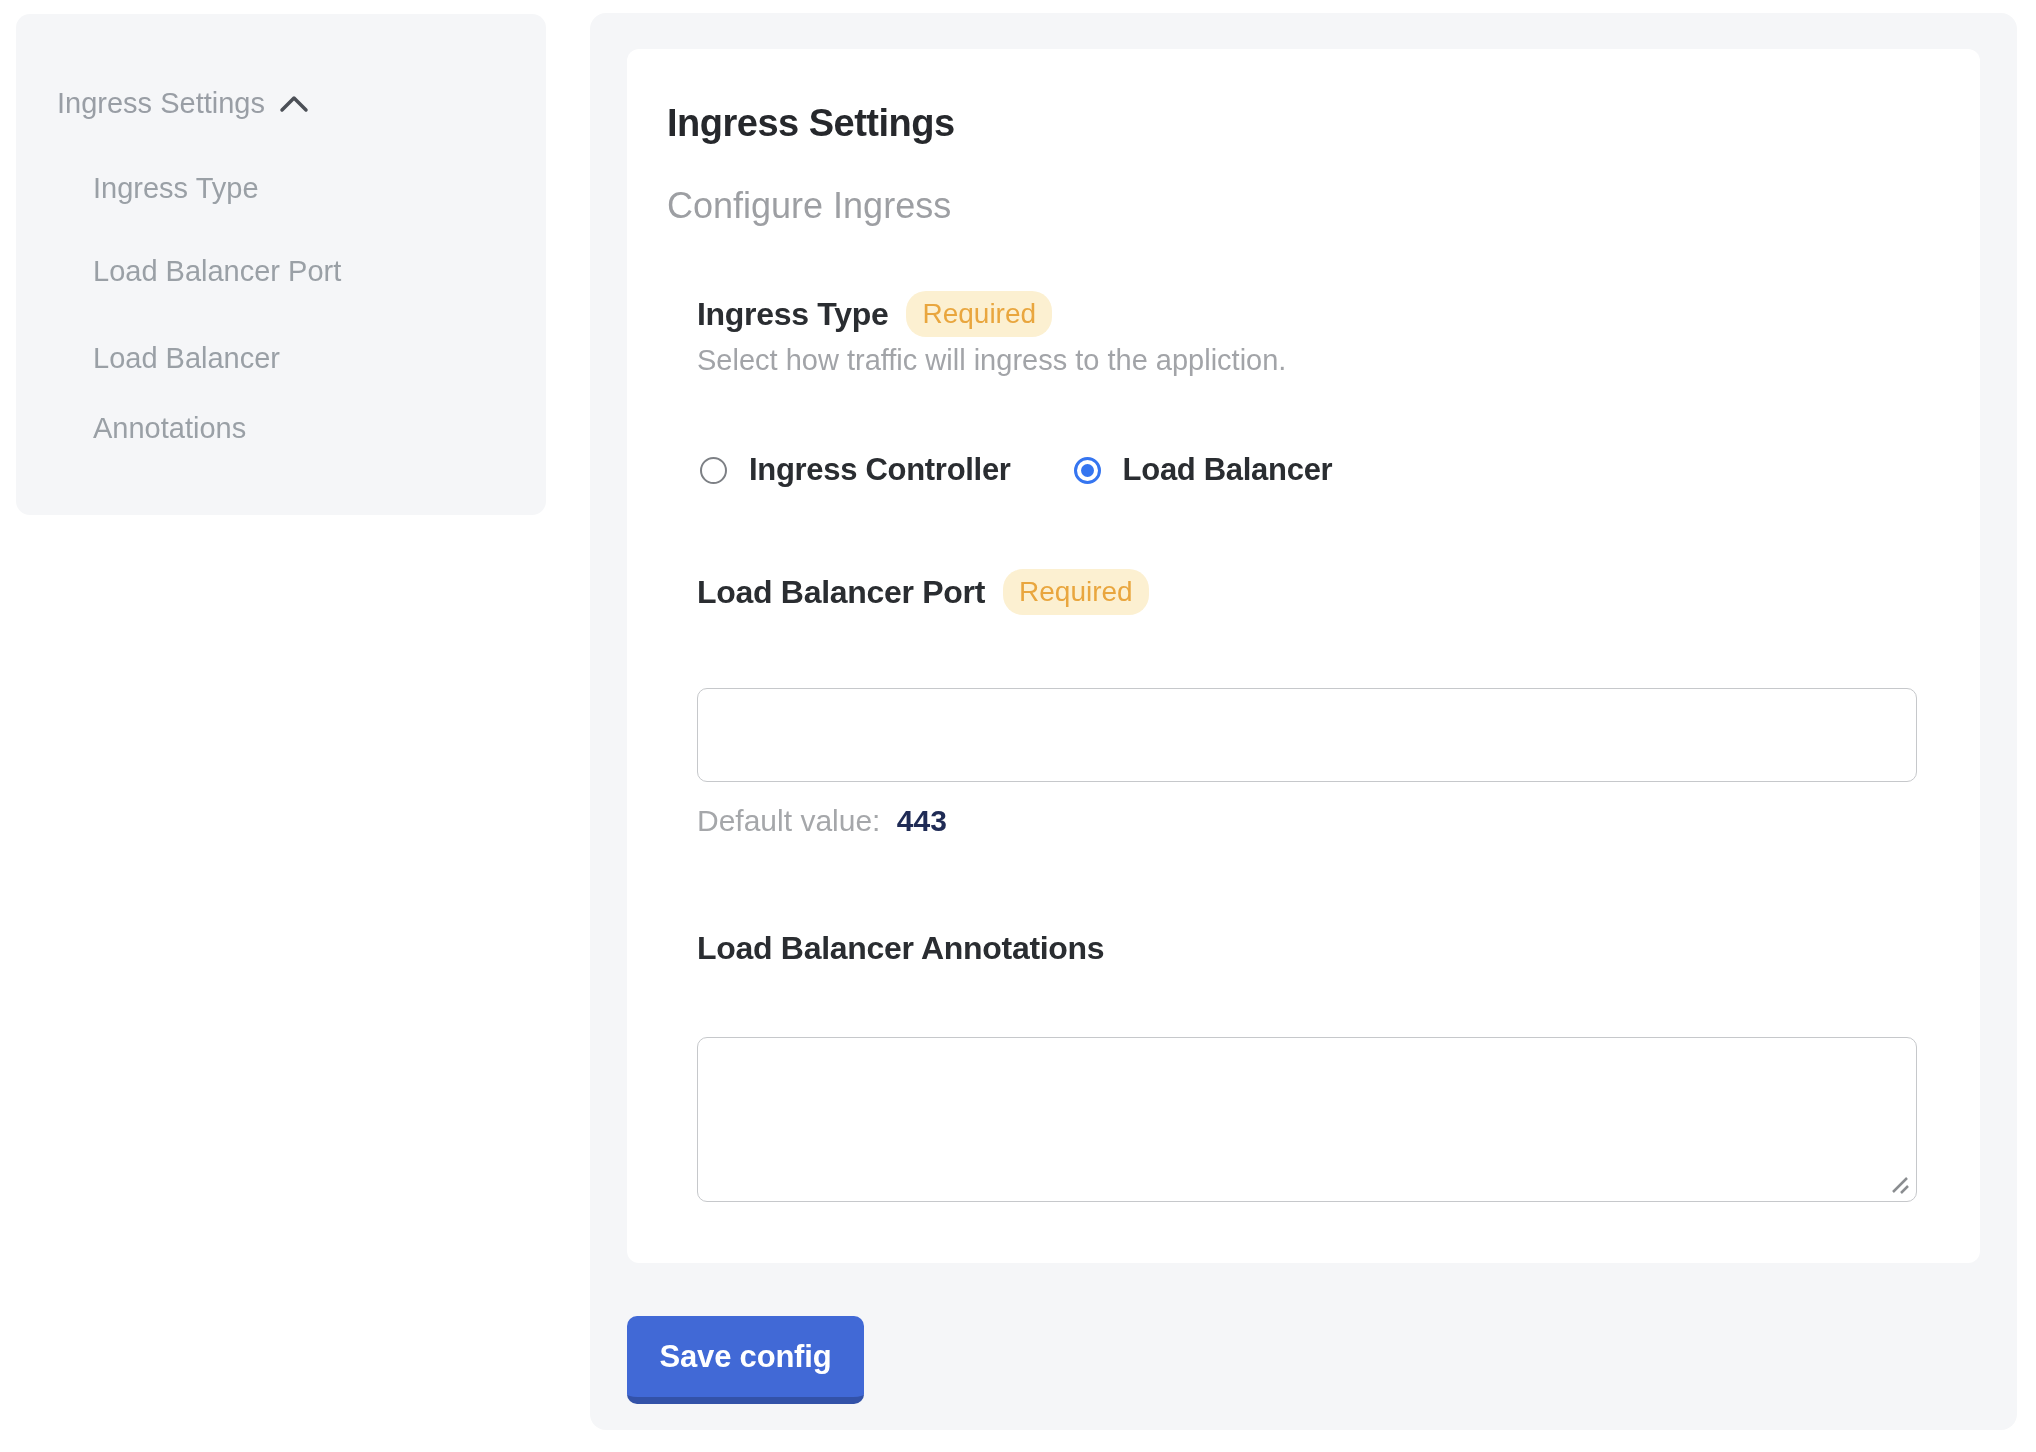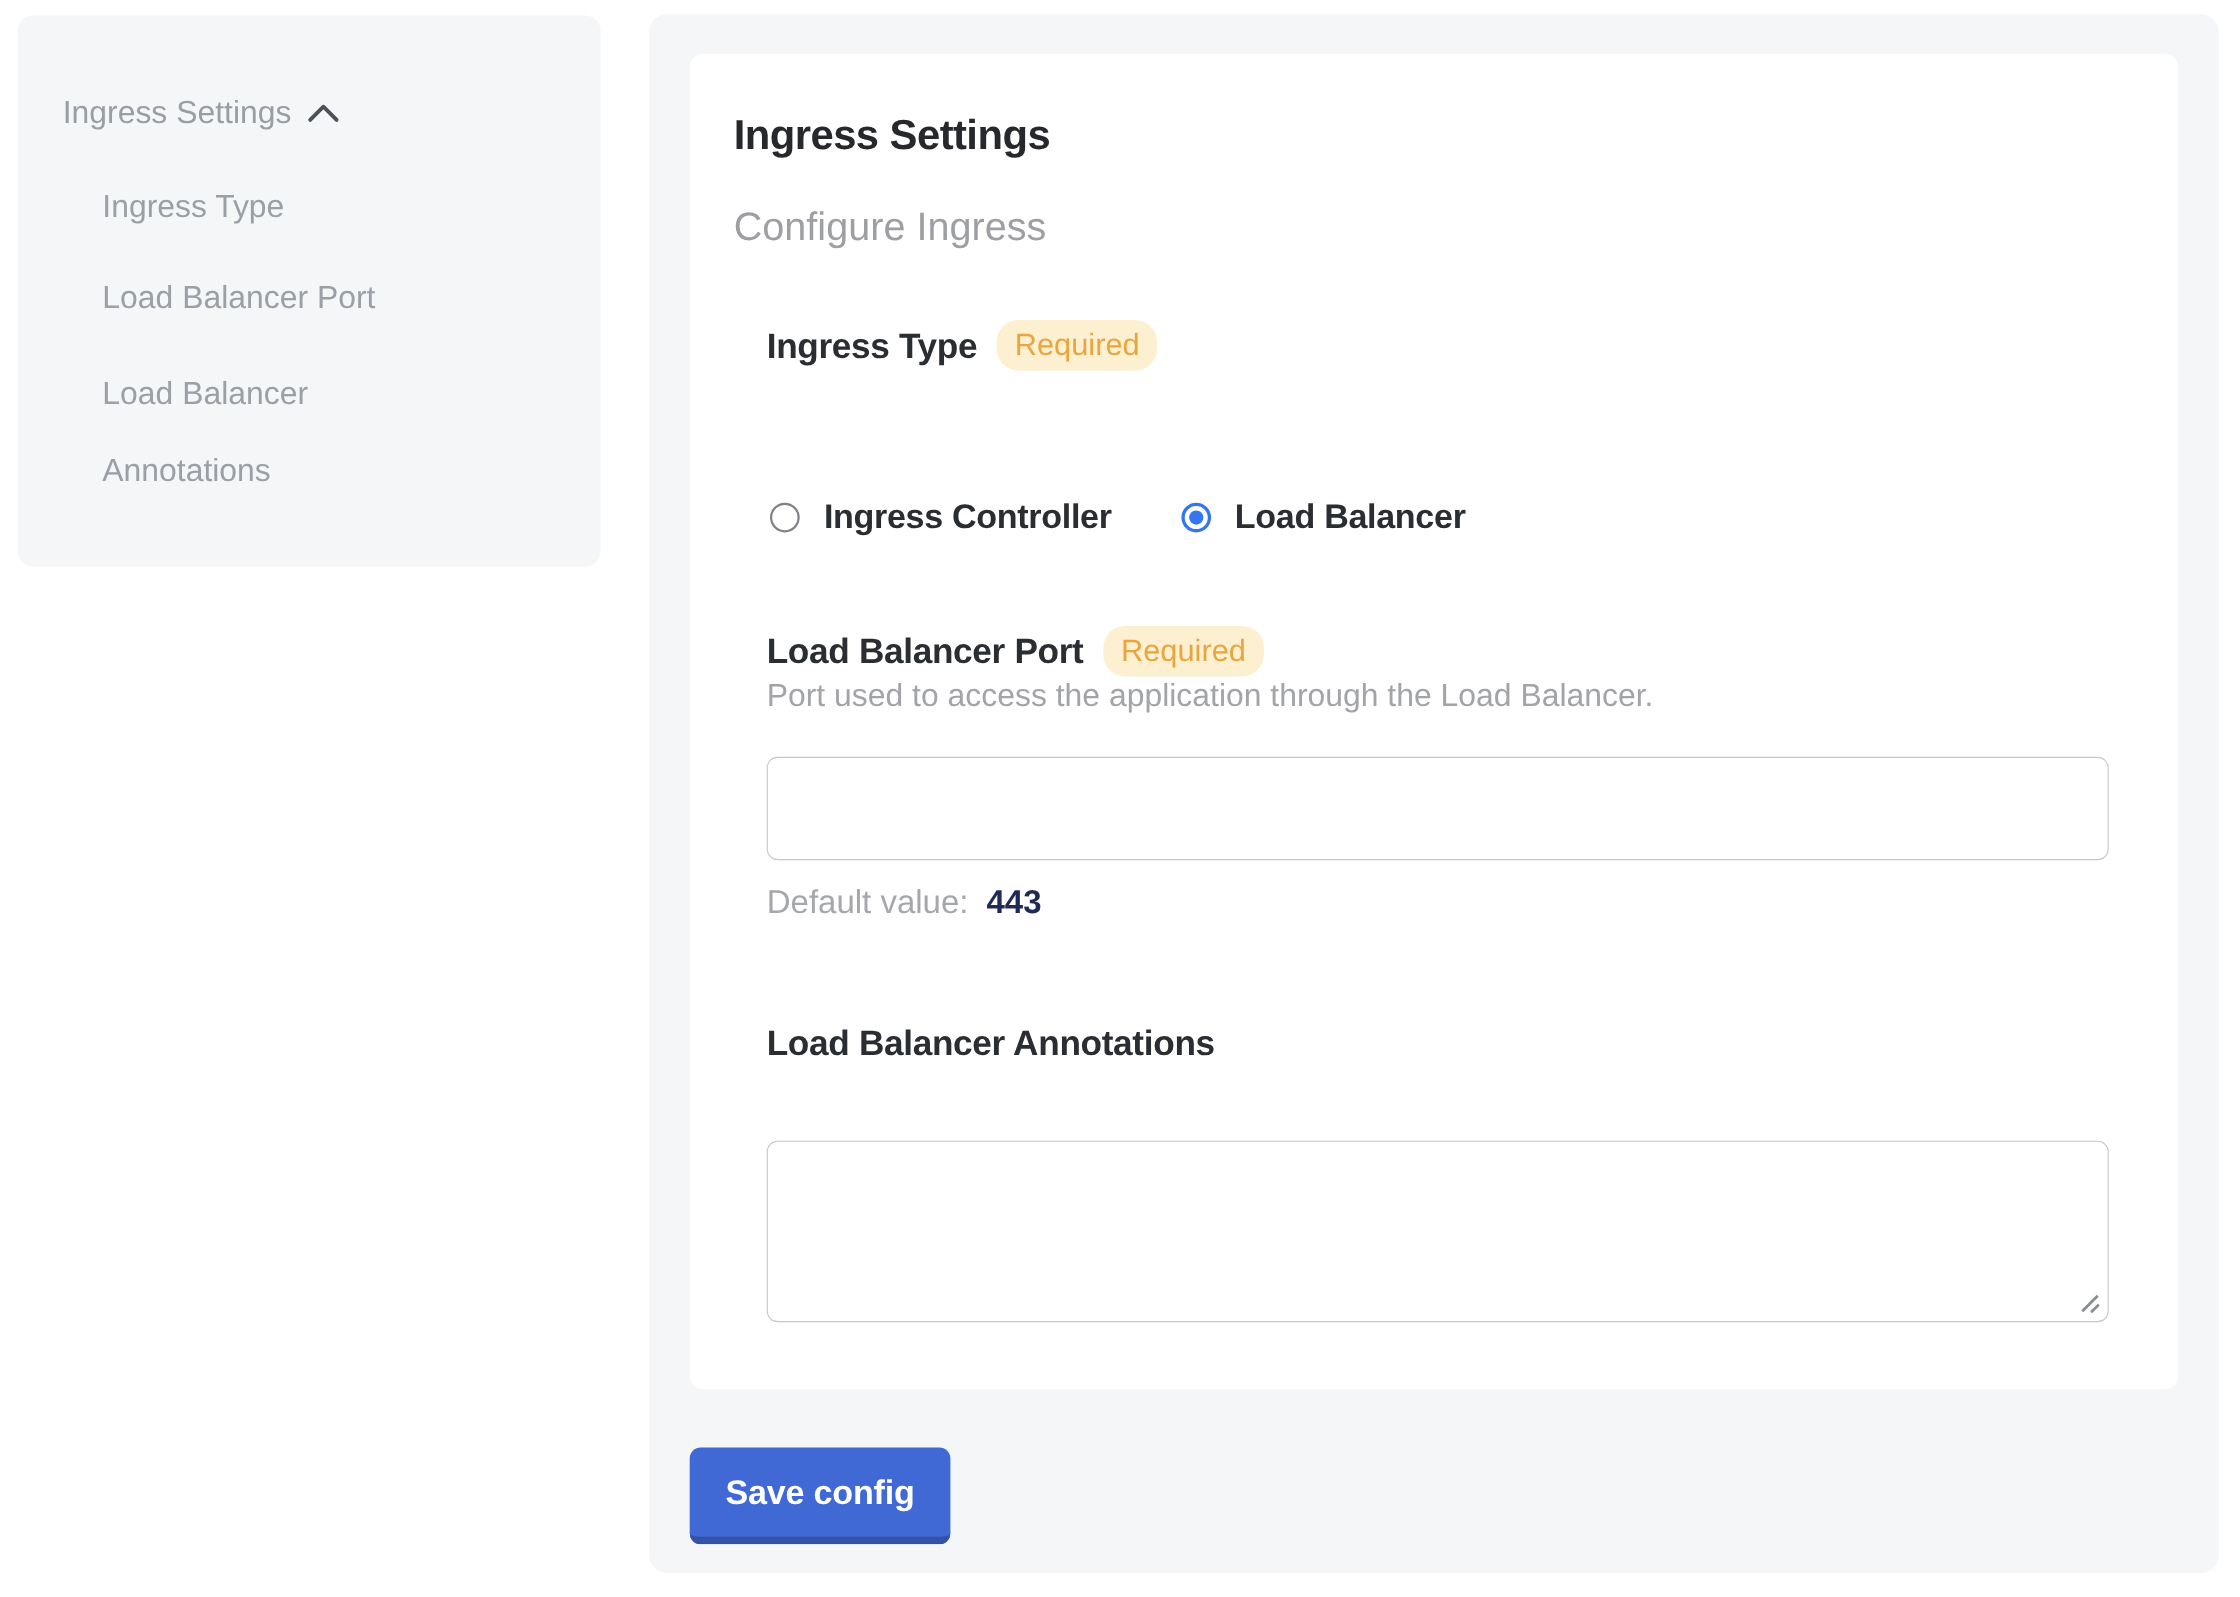--- a/index.html
+++ b/index.html
@@ -156,39 +156,39 @@
 <section class="main-panel">
   <div class="card">
 
     <h1 class="card-title">Ingress Settings</h1>
     <div class="card-subtitle">Configure Ingress</div>
 
     <div class="sec-label-row row-sec1-label">
       <span class="sec-label">Ingress Type</span>
       <span class="req-badge">Required</span>
     </div>
+    <div class="sec-desc desc-sec1">Select how traffic will ingress to the appliction.</div>
 
     <div class="radio-row">
       <div class="radio-option">
         <span class="radio-circle"></span>
         <span class="radio-label">Ingress Controller</span>
       </div>
       <div class="radio-option">
         <span class="radio-circle checked">
           <span class="radio-dot"></span>
         </span>
         <span class="radio-label">Load Balancer</span>
       </div>
     </div>
 
     <div class="sec-label-row row-sec2-label">
       <span class="sec-label">Load Balancer Port</span>
       <span class="req-badge">Required</span>
     </div>
-    <div class="sec-desc desc-sec2">Port used to access the application through the Load Balancer.</div>
 
     <input class="port-input" type="text" value="" style="">
 
     <div class="default-row">
       <span>Default value:</span>
       <span class="default-num">443</span>
     </div>
 
     <div class="sec-label-row row-sec3-label">
       <span class="sec-label">Load Balancer Annotations</span>

